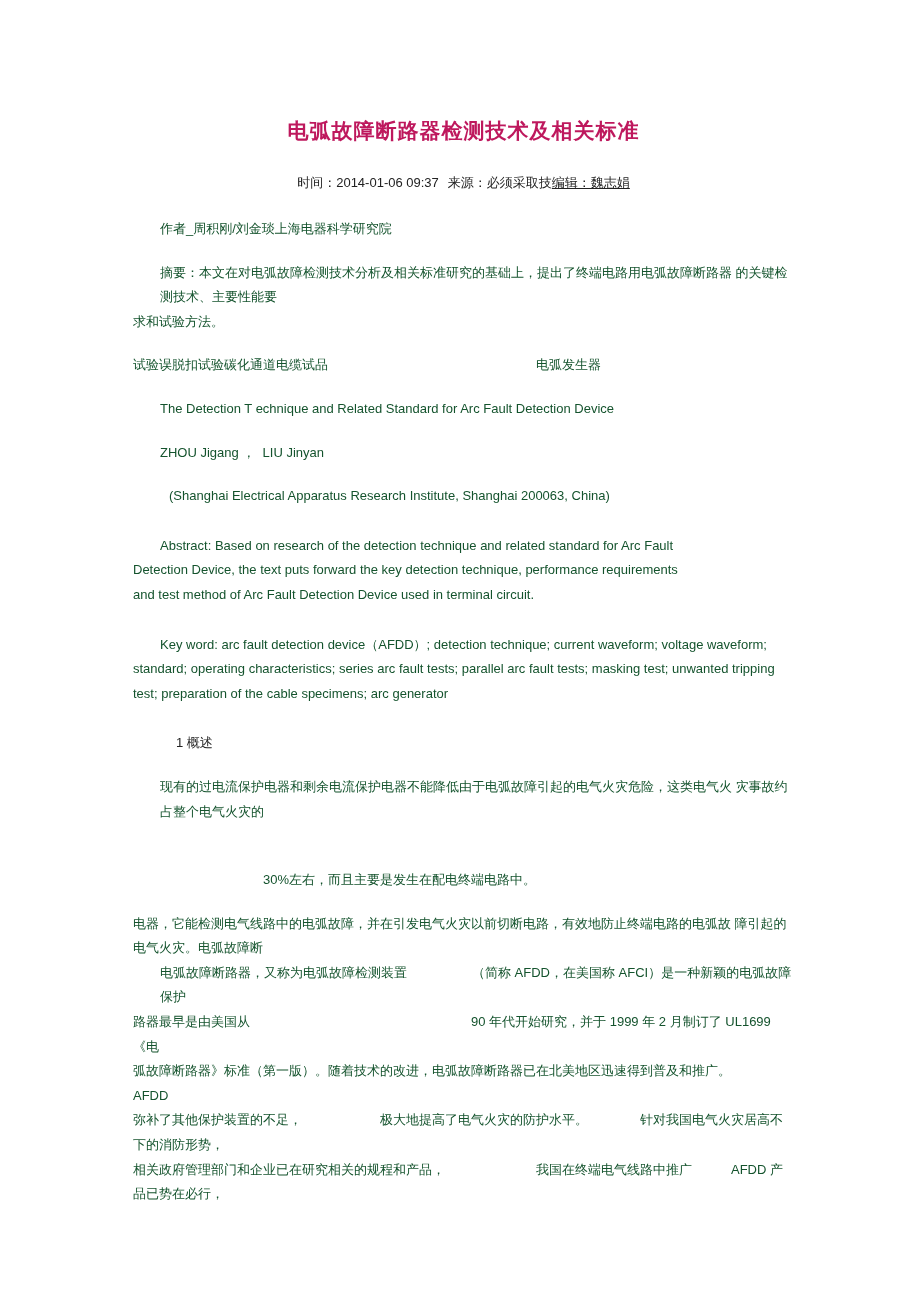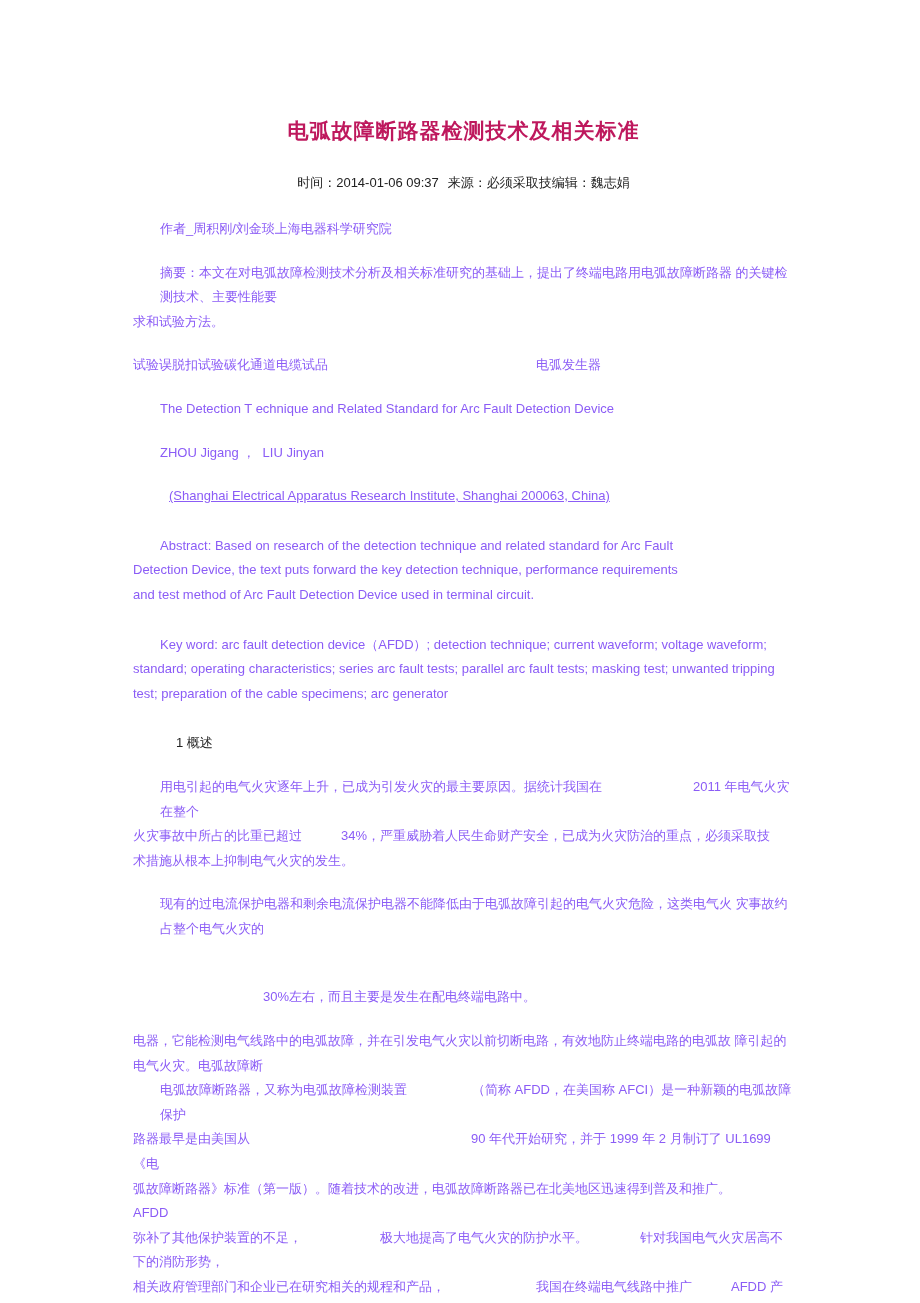--- a/index.html
+++ b/index.html
@@ -8,26 +8,26 @@
     font-family:"Liberation Sans","DejaVu Sans",sans-serif;
     overflow:hidden;
   }
   .page{box-sizing:border-box;width:920px;padding:116px 126px 0 133px;}
   .title{
     font-size:21px;font-weight:bold;text-align:center;color:#be185d;
     margin:0 0 24px 0;line-height:30px;letter-spacing:1px;
   }
   .meta{text-align:center;margin:0 0 22px 0;font-size:13px;line-height:25px;color:#222;}
   .meta .meta-src{margin-left:9px;}
-  .meta .meta-ed{}
+  .meta .meta-ed{text-decoration:underline;}
   .line{
-    font-size:13px;line-height:24.6px;white-space:pre-wrap;color:#8b5cf6;
+    font-size:13px;line-height:24.6px;white-space:pre-wrap;color:#14532d;
   }
   .indent{padding-left:27px;}
-  .indent-affil{padding-left:36px;text-decoration:underline;}
+  .indent-affil{padding-left:36px;}
   .indent-deep{padding-left:130px;margin-top:44px;}
   .block{margin:0 0 19px 0;}
   .block-lg{margin:0 0 25px 0;}
   .heading{font-size:13px;line-height:24.6px;font-weight:normal;color:#222;margin:16px;}
 </style>
 </head>
 <body>
 
 <div class="page">
 
@@ -71,25 +71,20 @@
   <div class="block block-lg">
     <div class="line indent">Key word: arc fault detection device（AFDD）; detection technique; current waveform; voltage waveform;</div>
     <div class="line">standard; operating characteristics; series arc fault tests; parallel arc fault tests; masking test; unwanted tripping</div>
     <div class="line">test; preparation of the cable specimens; arc generator</div>
   </div>
 
   <div class="block">
     <div class="line indent heading">1 概述</div>
   </div>
 
-  <div class="block">
-    <div class="line indent">用电引起的电气火灾逐年上升，已成为引发火灾的最主要原因。据统计我国在　　　　　　　2011 年电气火灾在整个</div>
-    <div class="line">火灾事故中所占的比重已超过　　　34%，严重威胁着人民生命财产安全，已成为火灾防治的重点，必须采取技</div>
-    <div class="line">术措施从根本上抑制电气火灾的发生。</div>
-  </div>
 
   <div class="block">
     <div class="line indent">现有的过电流保护电器和剩余电流保护电器不能降低由于电弧故障引起的电气火灾危险，这类电气火 灾事故约占整个电气火灾的</div>
     <div class="line indent-deep">30%左右，而且主要是发生在配电终端电路中。</div>
   </div>
 
   <div class="block">
     <div class="line">电器，它能检测电气线路中的电弧故障，并在引发电气火灾以前切断电路，有效地防止终端电路的电弧故 障引起的电气火灾。电弧故障断</div>
     <div class="line indent">电弧故障断路器，又称为电弧故障检测装置　　　　　（简称 AFDD，在美国称 AFCI）是一种新颖的电弧故障保护</div>
     <div class="line">路器最早是由美国从　　　　　　　　　　　　　　　　　90 年代开始研究，并于 1999 年 2 月制订了 UL1699 《电</div>

